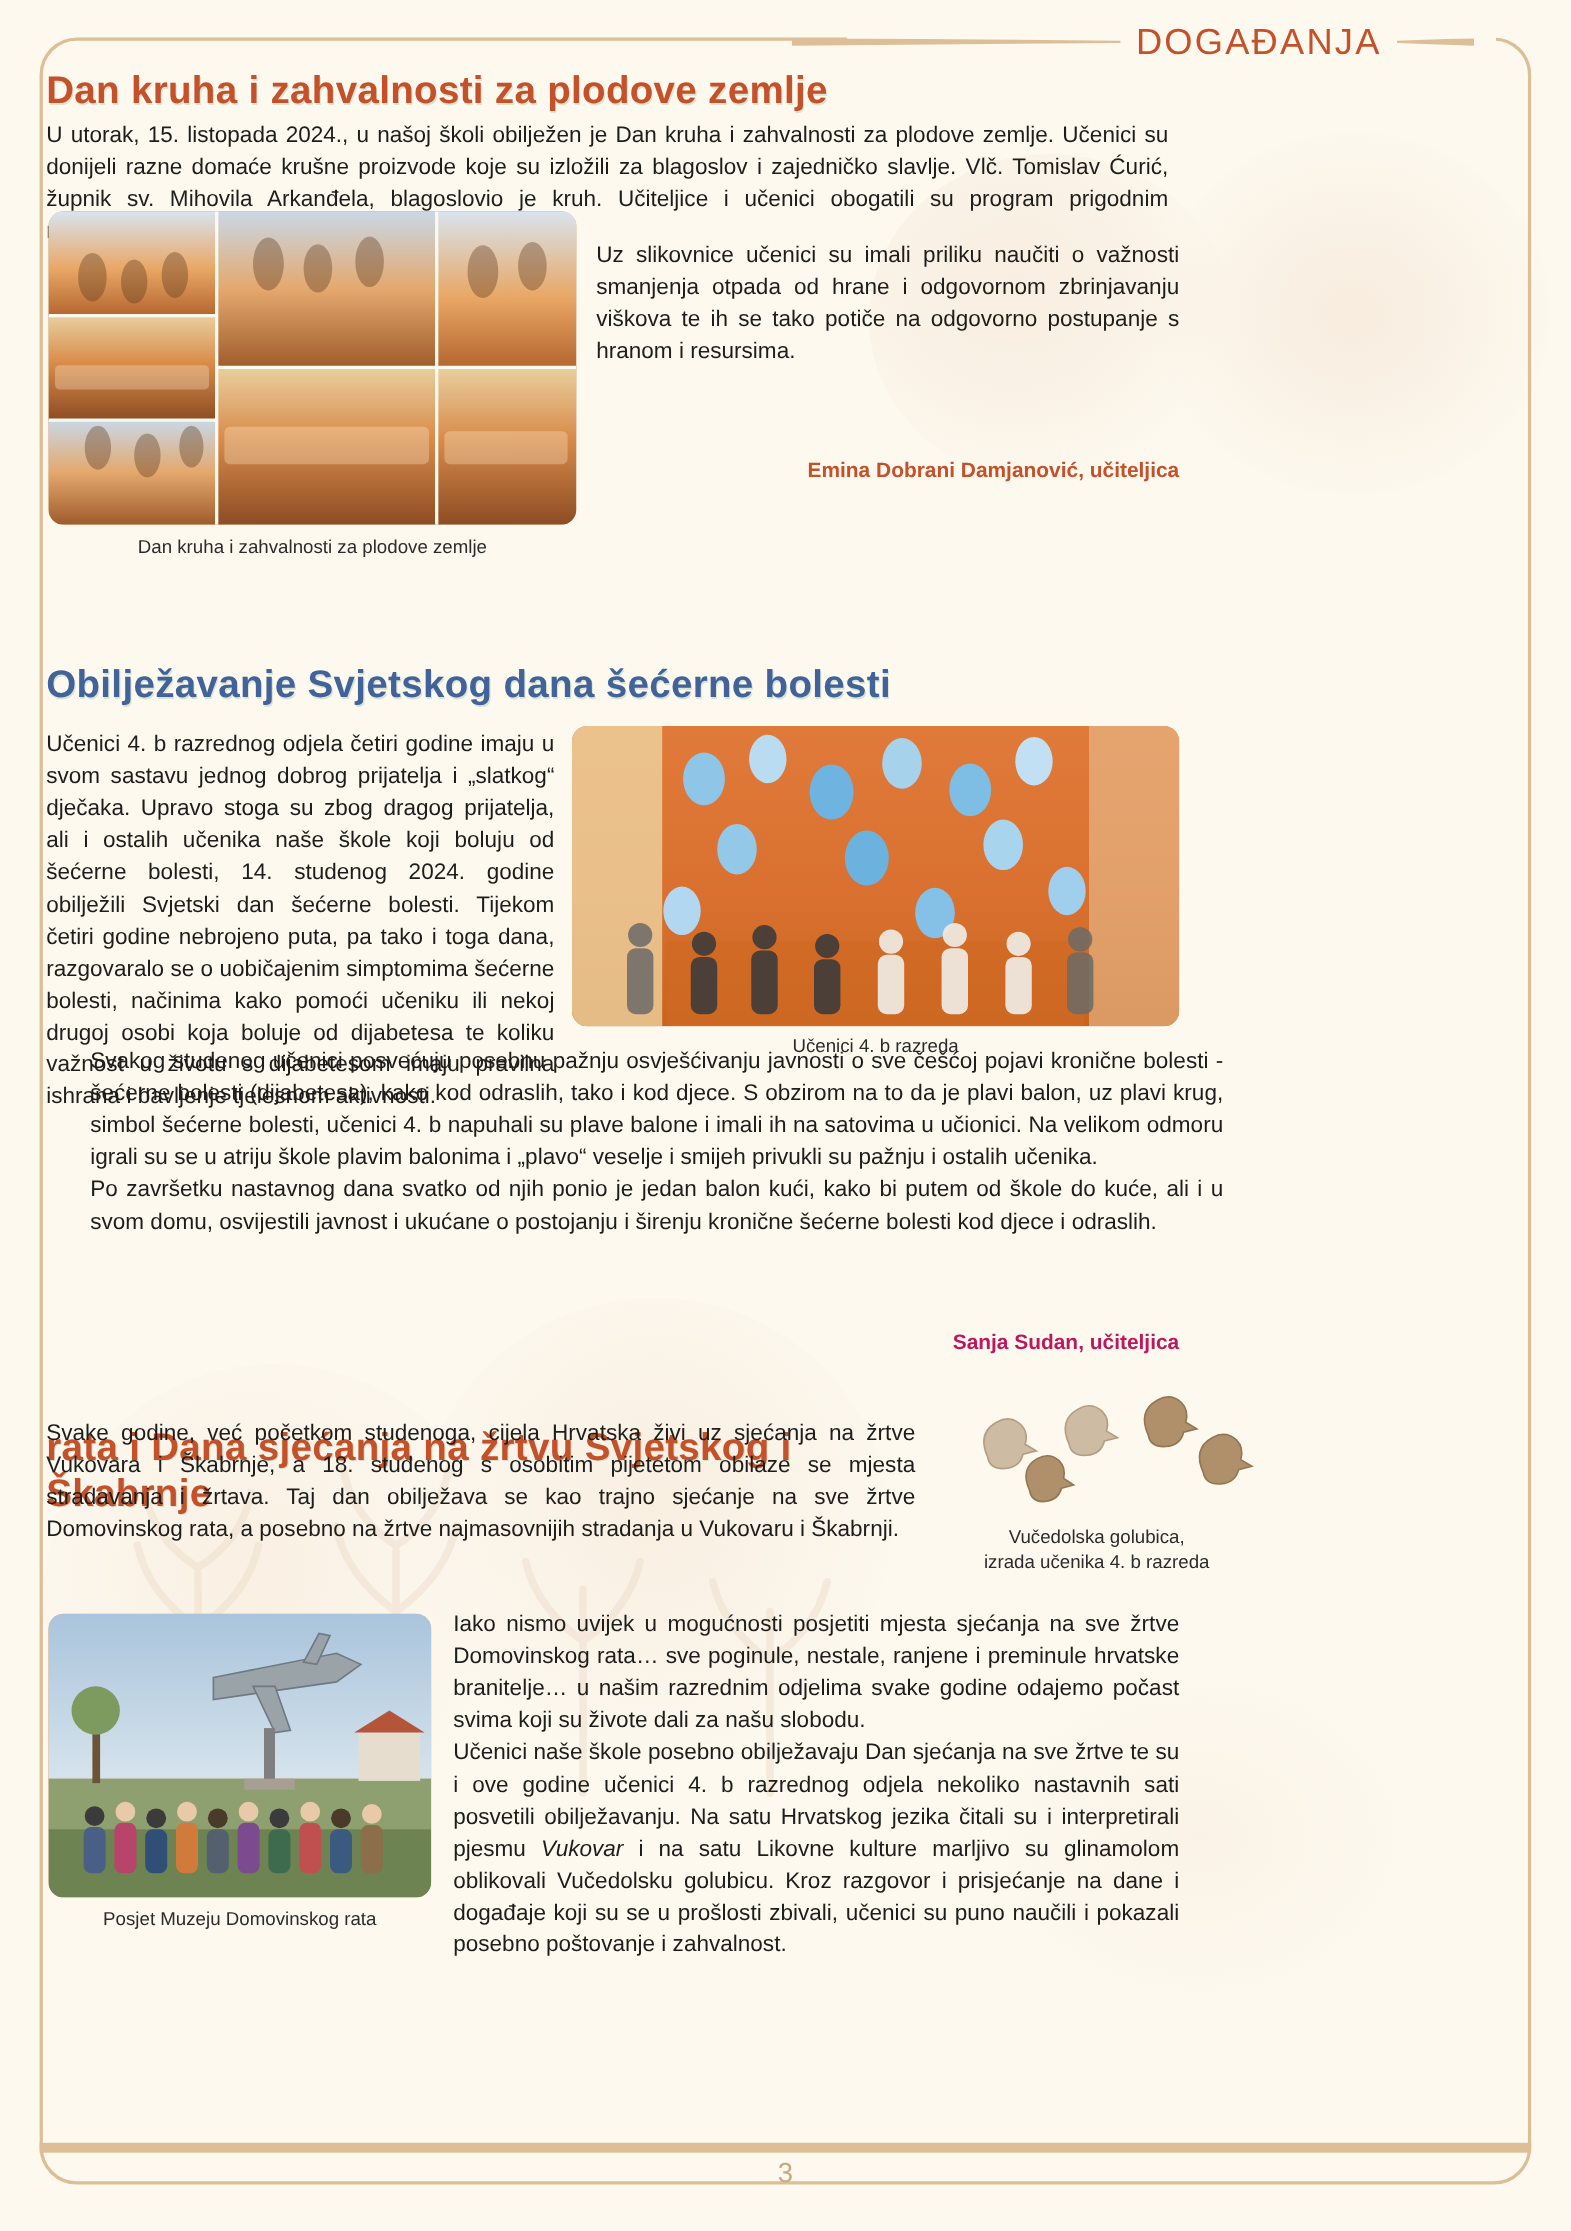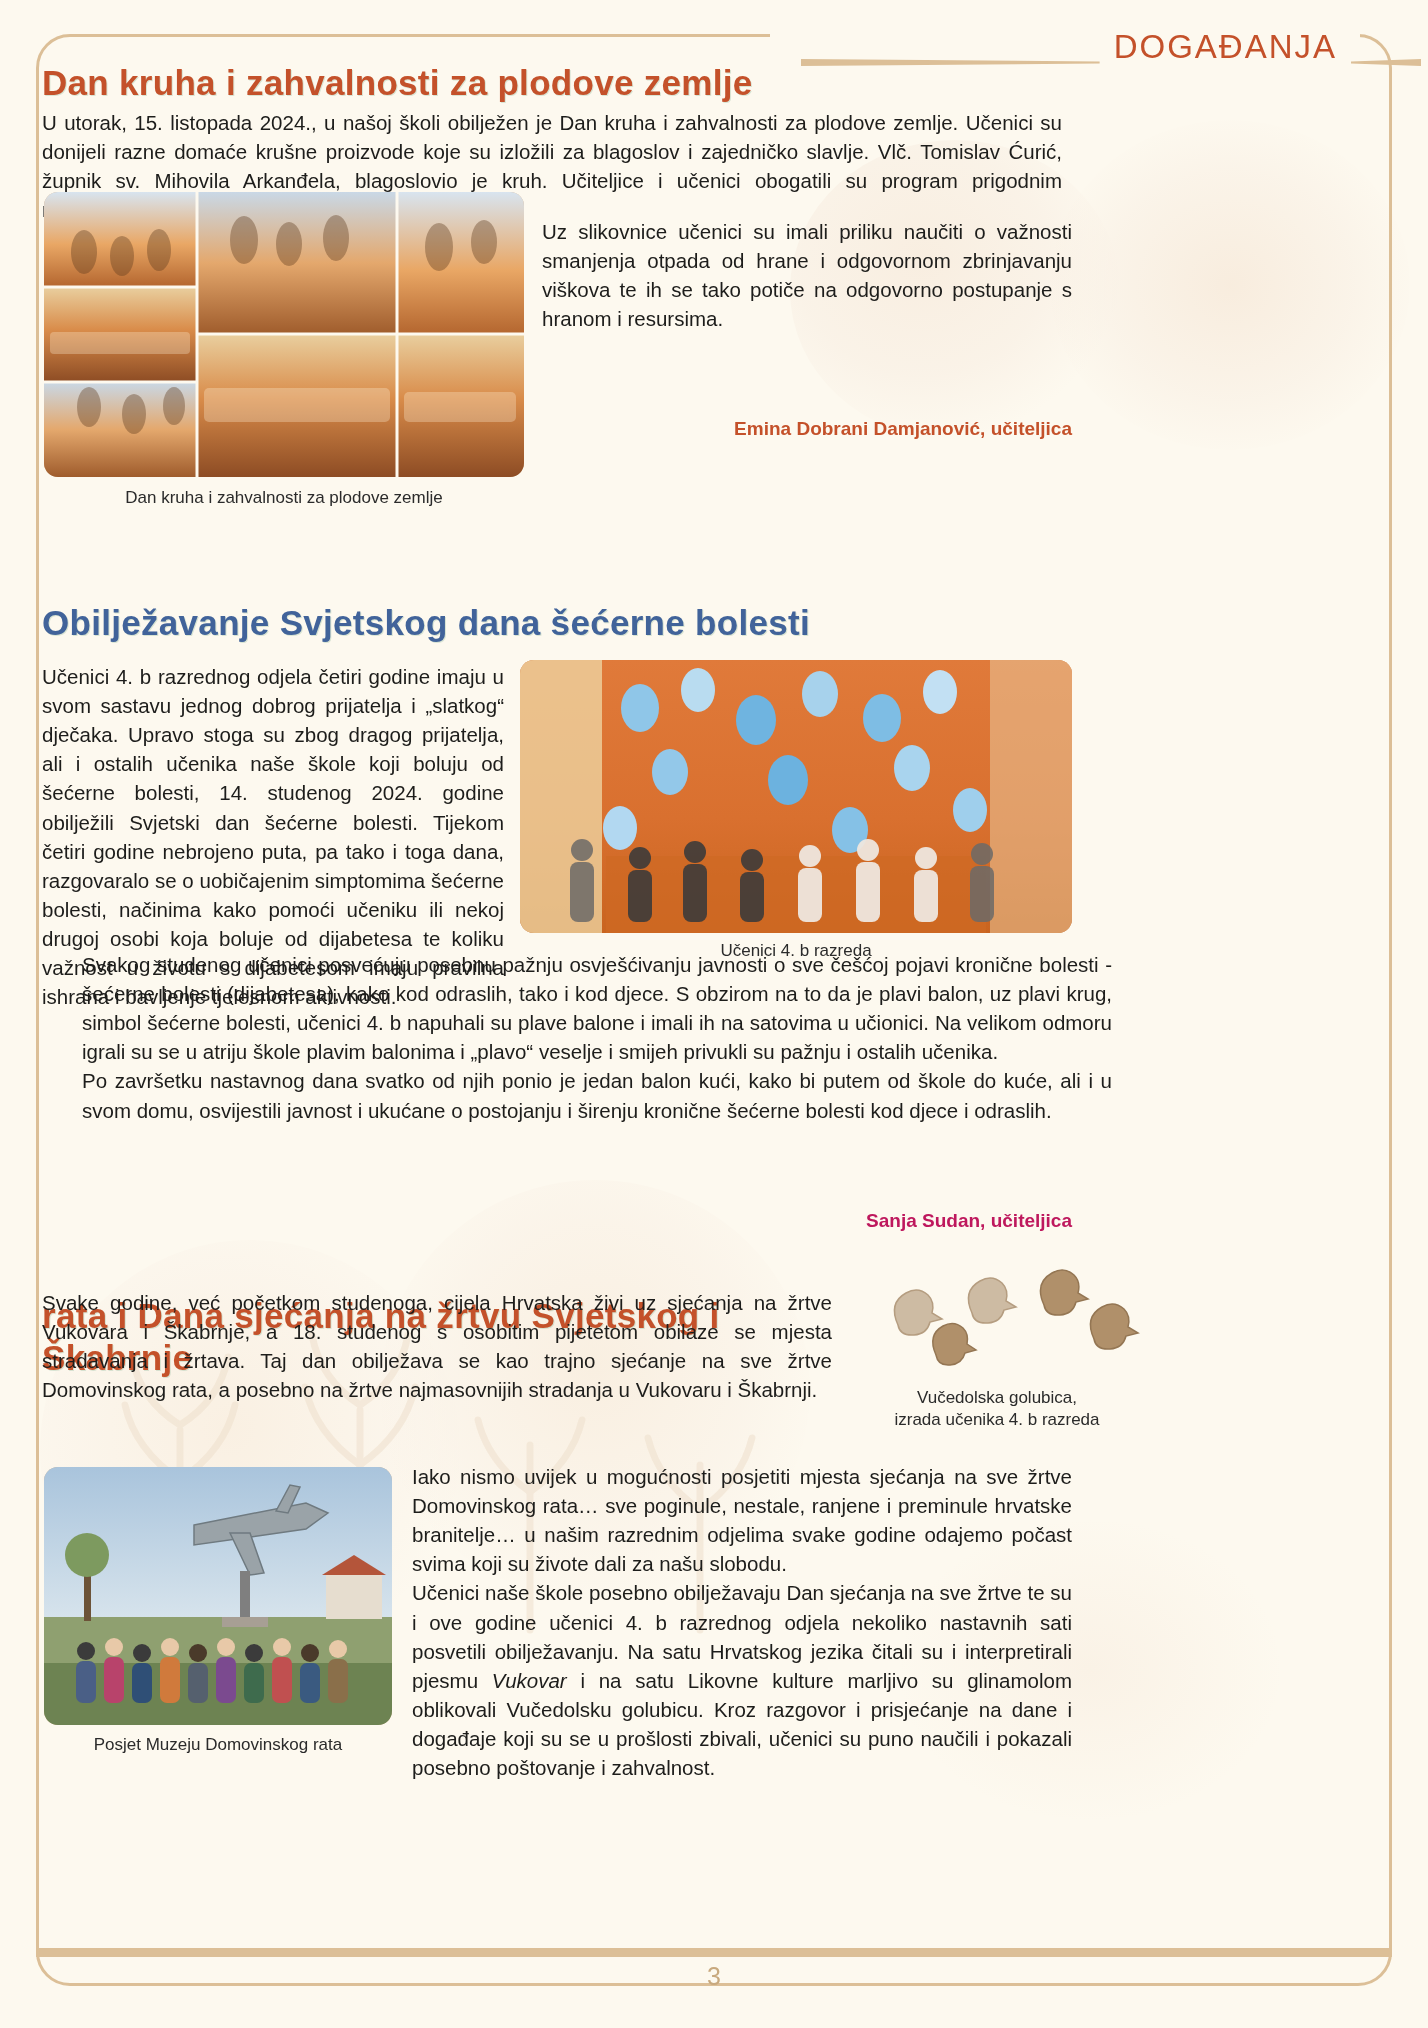--- a/index.html
+++ b/index.html
@@ -53,24 +53,24 @@
   .frame-notch {
     position: absolute;
     left: 770px; top: 20px;
     width: 590px; height: 34px;
     background: #fdf9ef;
   }
 
   
   .section-head {
     position: absolute;
-    left: 801px; top: 10px;
+    left: 720px; top: 10px;
     width: 620px; height: 56px;
     display: flex;
-    align-items: flex-end;
+    align-items: center;
     gap: 14px;
   }
   .rule {
     flex: 1 1 auto;
     height: 7px;
     background: #dcbf97;
   }
   .rule.left  { clip-path: polygon(0 0, 100% 35%, 100% 65%, 0 100%); }
   .rule.right { clip-path: polygon(0 35%, 100% 0, 100% 100%, 0 65%); max-width: 70px; }
   .section-title {

